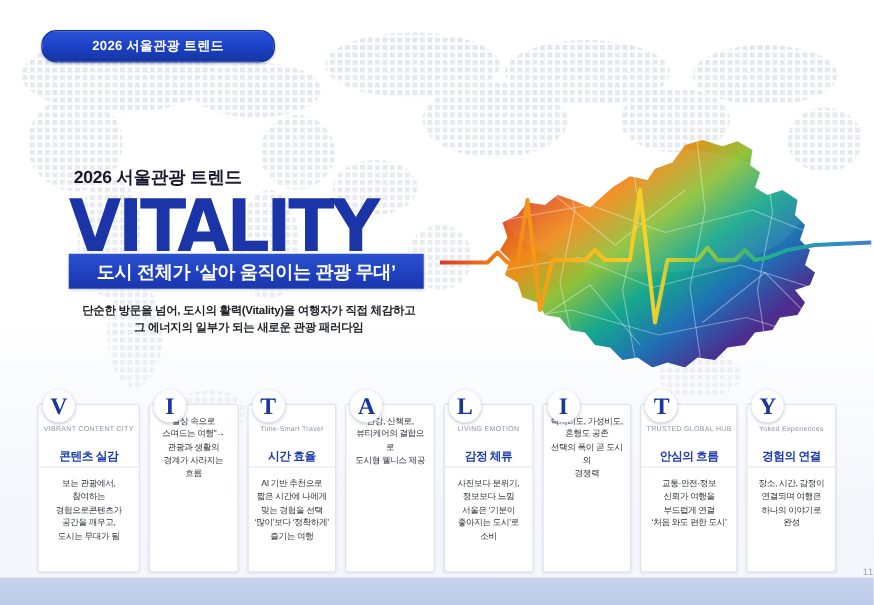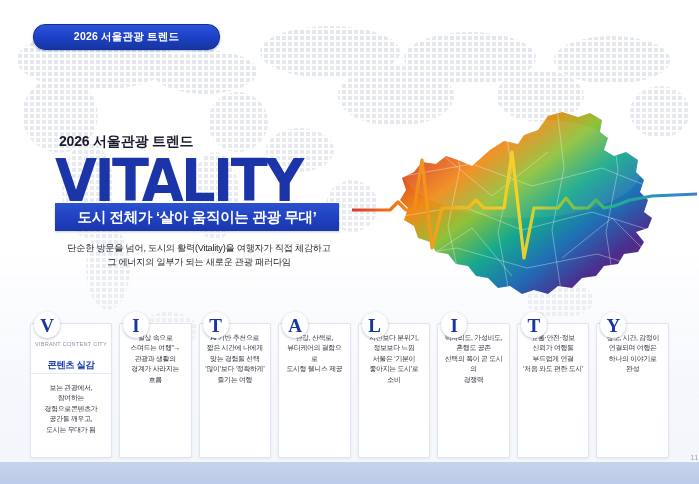--- a/index.html
+++ b/index.html
@@ -88,21 +88,21 @@
     font-weight: bold;
     letter-spacing: -.3px;
     box-shadow: 0 1px 2px rgba(20,40,120,.25);
   }
   .hero-lead {
     margin-top: 10px;
     width: 288px;
     text-align: center;
     font-size: 9.2px;
     line-height: 1.55;
-    font-weight: normal;
+    font-weight: bold;
     color: #23242b;
     letter-spacing: -.25px;
   }
 
   
   #mapart {
     position: absolute;
     left: 352px; top: 108px;
     width: 345px; height: 190px;
   }
@@ -331,61 +331,77 @@
       <div class="badge">I</div>
       <div class="card-desc">일상 속으로
 스며드는 여행”→
 관광과 생활의
 경계가 사라지는
 흐름</div>
     </div>
 
     <div class="card">
       <div class="badge">T</div>
+      <div class="card-head">
+        <div class="card-en">Time-Smart Travel</div>
+        <div class="card-ko">시간 효율</div>
+      </div>
       <div class="card-desc">AI 기반 추천으로
 짧은 시간에 나에게
 맞는 경험을 선택
 ‘많이’보다 ‘정확하게’
 즐기는 여행</div>
     </div>
 
     <div class="card">
       <div class="badge">A</div>
       <div class="card-desc">한강, 산책로,
 뷰티케어의 결합으로
 도시형 웰니스 제공</div>
     </div>
 
     <div class="card">
       <div class="badge">L</div>
+      <div class="card-head">
+        <div class="card-en">LIVING EMOTION</div>
+        <div class="card-ko">감정 체류</div>
+      </div>
       <div class="card-desc">사진보다 분위기,
 정보보다 느낌
 서울은 ‘기분이
 좋아지는 도시’로
 소비</div>
     </div>
 
     <div class="card">
       <div class="badge">I</div>
       <div class="card-desc">럭셔리도, 가성비도,
 혼행도 공존
 선택의 폭이 곧 도시의
 경쟁력</div>
     </div>
 
     <div class="card">
       <div class="badge">T</div>
+      <div class="card-head">
+        <div class="card-en">TRUSTED GLOBAL HUB</div>
+        <div class="card-ko">안심의 흐름</div>
+      </div>
       <div class="card-desc">교통·안전·정보
 신뢰가 여행을
 부드럽게 연결
 ‘처음 와도 편한 도시’</div>
     </div>
 
     <div class="card">
       <div class="badge">Y</div>
+      <div class="card-head">
+        <div class="card-en">Yoked Experiences</div>
+        <div class="card-ko">경험의 연결</div>
+      </div>
       <div class="card-desc">장소, 시간, 감정이
 연결되며 여행은
 하나의 이야기로
 완성</div>
     </div>
 
   </div>
 
   <div class="page-num">11</div>
 

